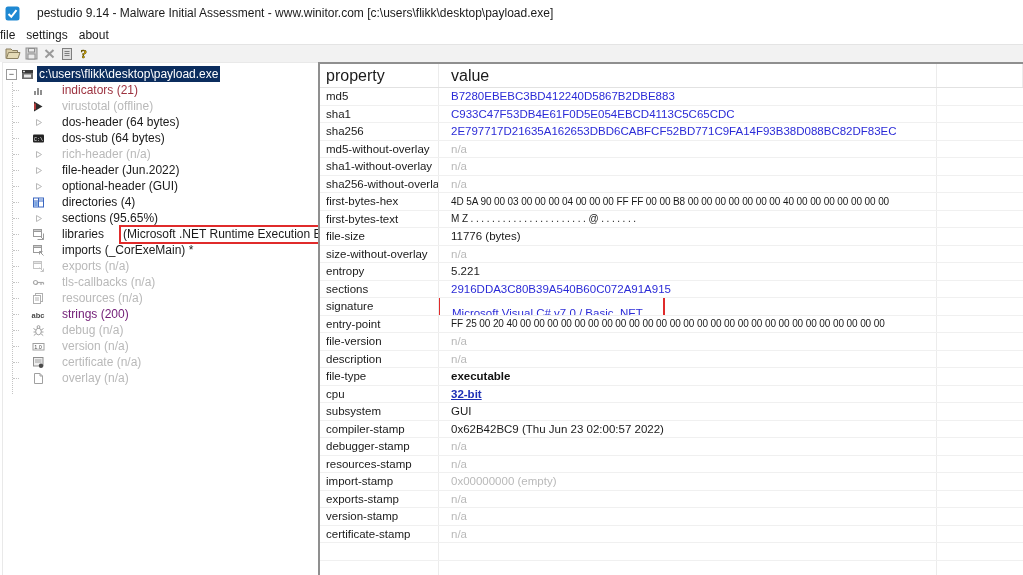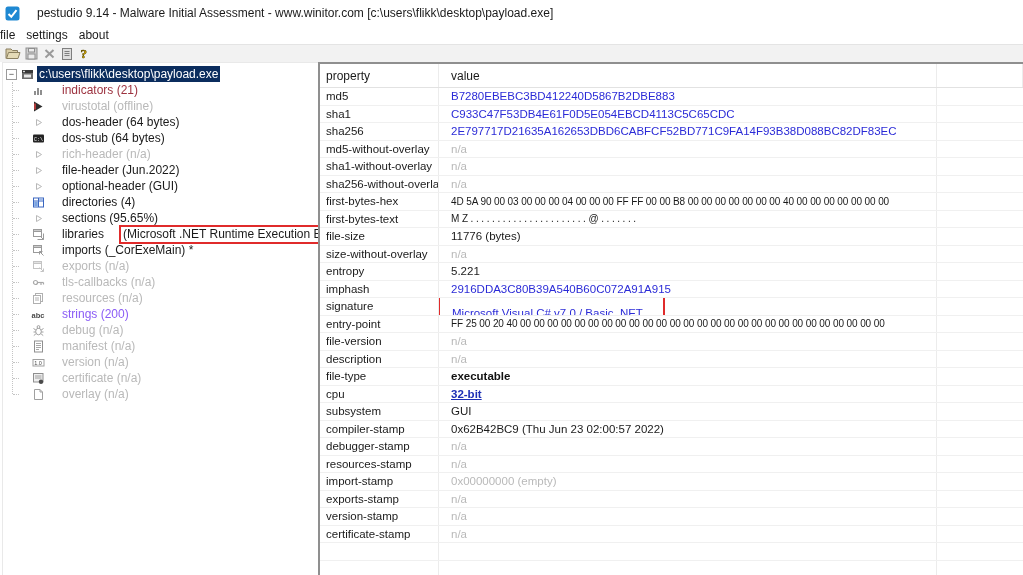--- a/index.html
+++ b/index.html
@@ -33,30 +33,30 @@
   .tree-row.child{padding-left:10px;gap:12px;}
   .stub{width:6px;border-top:1px dotted #c4c4c4;flex:none;}
   .expand-box{width:9px;height:9px;border:1px solid #9a9a9a;background:#fff;flex:none;
     display:flex;align-items:center;justify-content:center;font-size:9px;line-height:7px;color:#3a3a3a;margin-right:3px;}
   .tree-icon{width:14px;height:13px;margin-right:3px;flex:none;display:flex;align-items:center;justify-content:center;}
   .tree-label{padding:1px 2px;}
   .tree-row.selected .tree-label{background:#0b2d5e;color:#fff;}
   .c-normal{color:#1a1a1a;}
   .c-muted{color:#b9b9b9;}
   .c-red{color:#9c323f;}
-  .c-orange{color:#8b5cf6;}
+  .c-orange{color:#701a75;}
   .tree-annotation{border:2px solid #e02b2b;padding:0 9px 1px 2px;margin-left:1px;color:#1a1a1a;}
   
   .t-header{height:23px;display:flex;align-items:center;border-bottom:1px solid #e2e2e2;}
   .t-row{height:16.5px;display:flex;align-items:center;border-bottom:1px solid #f0f0f0;font-size:11.5px;}
   .cell{height:100%;display:flex;align-items:center;white-space:nowrap;overflow:hidden;}
   .cell.prop{width:112px;padding-left:6px;border-right:1px solid #ececec;flex:none;}
   .cell.val{width:485px;padding-left:12px;border-right:1px solid #ececec;flex:none;}
   .cell.extra{flex:1;}
-  .t-header .cell{border-right:1px solid #ececec;font-size:12px;color:#1a1a1a;}
+  .t-header .cell{border-right:1px solid #ececec;font-size:16px;color:#1a1a1a;}
   .v-link{color:#2b2bd7;cursor:pointer;}
   .v-muted{color:#b9b9b9;}
   .v-bold{font-weight:bold;color:#111;}
   .v-boldblue{font-weight:bold;color:#1c2fb5;text-decoration:underline;}
   .v-small{font-size:10px;letter-spacing:-0.1px;}
   .red-box{display:inline-block;border:2px solid #e02b2b;padding:16px 20px 2px 12px;margin-left:-13px;}
 </style>
 </head>
 <body>
 
@@ -306,33 +306,20 @@
               <line x1="9.2" y1="8" x2="11.5" y2="8" stroke="#a0a0a0"></line>
               <line x1="9.2" y1="10" x2="11.2" y2="11.5" stroke="#a0a0a0"></line>
             </svg>
           </span>
           <span class="tree-label c-muted">debug (n/a)</span>
         </div>
         <div class="tree-row child">
           <span class="stub"></span>
           <span class="tree-icon">
             <svg width="13" height="13">
-              <rect x="2.5" y="1" width="8" height="11" fill="#fff" stroke="#8f8f8f"></rect>
-              <line x1="4" y1="3.5" x2="9" y2="3.5" stroke="#a8a8a8"></line>
-              <line x1="4" y1="5.5" x2="9" y2="5.5" stroke="#a8a8a8"></line>
-              <line x1="4" y1="7.5" x2="9" y2="7.5" stroke="#a8a8a8"></line>
-              <line x1="4" y1="9.5" x2="7" y2="9.5" stroke="#a8a8a8"></line>
-            </svg>
-          </span>
-          <span class="tree-label c-muted">manifest (n/a)</span>
-        </div>
-        <div class="tree-row child">
-          <span class="stub"></span>
-          <span class="tree-icon">
-            <svg width="13" height="13">
               <rect x="1" y="3.5" width="11" height="6.5" fill="#fff" stroke="#a0a0a0"></rect>
               <text x="2.2" y="8.8" font-size="5.5" fill="#4a4a4a">1.0</text>
             </svg>
           </span>
           <span class="tree-label c-muted">version (n/a)</span>
         </div>
         <div class="tree-row child">
           <span class="stub"></span>
           <span class="tree-icon">
             <svg width="13" height="13">
@@ -435,21 +422,21 @@
           <div class="cell extra"></div>
         </div>
         <div class="t-row">
           <div class="cell prop">entropy</div>
           <div class="cell val">
             <span>5.221</span>
           </div>
           <div class="cell extra"></div>
         </div>
         <div class="t-row">
-          <div class="cell prop">imphash</div>
+          <div class="cell prop">sections</div>
           <div class="cell val">
             <span class="v-link">2916DDA3C80B39A540B60C072A91A915</span>
           </div>
           <div class="cell extra"></div>
         </div>
         <div class="t-row">
           <div class="cell prop">signature</div>
           <div class="cell val">
             <span class="red-box"><span class="v-link">Microsoft Visual C# v7.0 / Basic .NET</span></span>
           </div>

